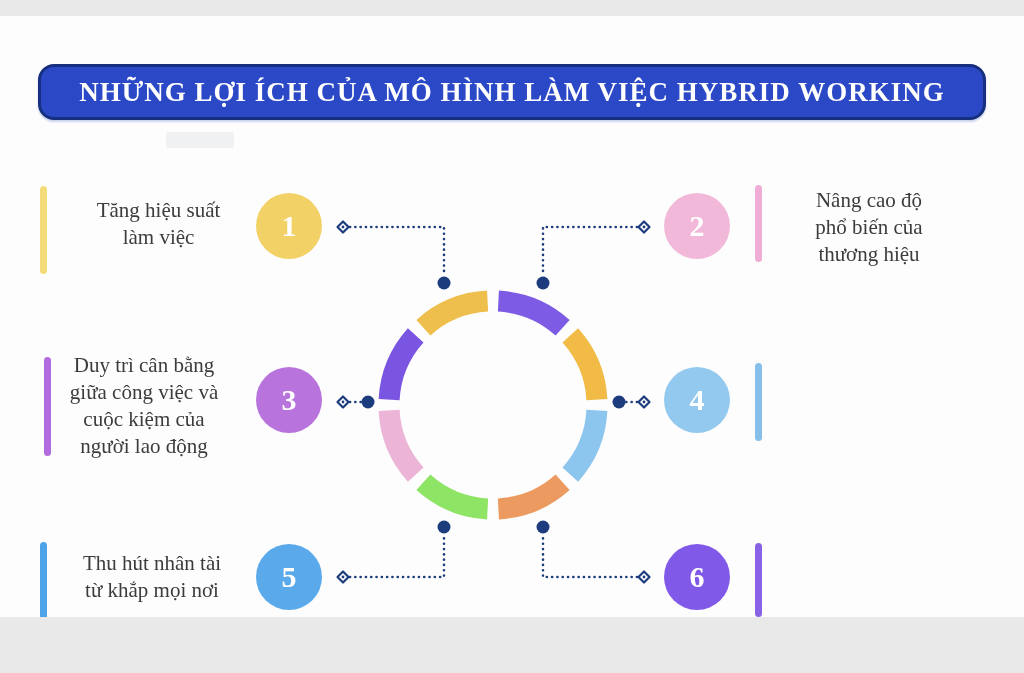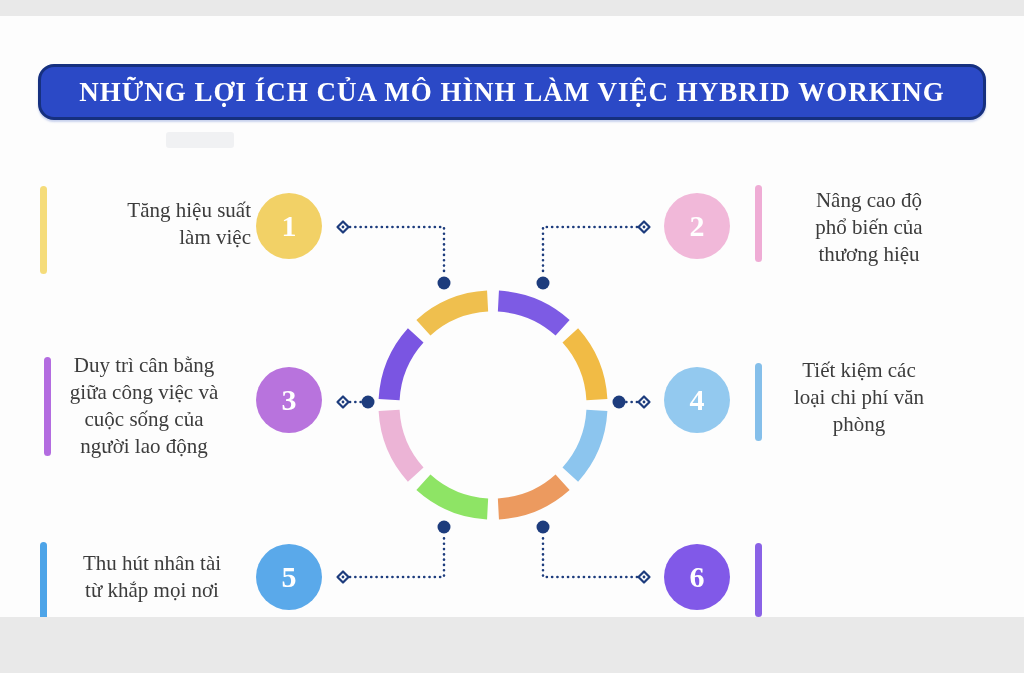--- a/index.html
+++ b/index.html
@@ -28,21 +28,21 @@
   .bar{position:absolute;width:7px;border-radius:4px;}
   .num-circle{
     position:absolute;width:66px;height:66px;border-radius:50%;
     display:flex;align-items:center;justify-content:center;
     color:#ffffff;font-size:30px;font-weight:bold;
   }
   .label{
     position:absolute;color:#3c3c3c;font-size:21px;font-weight:500;
     line-height:27px;white-space:pre-line;
   }
-  .al{text-align:right}.ac{text-align:center}
+  .al{text-align:center}.ac{text-align:center}
   
   .b1{left:40px;top:170px;height:88px}
   .t1{left:66px;top:181px;width:185px}
   .c1{left:256px;top:177px}
   
   .c2{left:664px;top:177px}
   .b2{left:755px;top:169px;height:77px}
   .t2{left:785px;top:171px;width:168px}
   
   .b3{left:44px;top:341px;height:99px}
@@ -120,33 +120,30 @@
     <span>2</span>
   </div>
   <div class="bar b2" style="background-color: rgb(239, 172, 213);"></div>
   <div class="label ac t2">Nâng cao độ
 phổ biến của
 thương hiệu</div>
 
   <div class="bar b3" style="background-color: rgb(179, 108, 224);"></div>
   <div class="label ac t3">Duy trì cân bằng
 giữa công việc và
-cuộc sống của
+cuộc kiệm của
 người lao động</div>
   <div class="num-circle c3" style="background-color: rgb(184, 115, 221);">
     <span>3</span>
   </div>
 
   <div class="num-circle c4" style="background-color: rgb(147, 201, 239);">
     <span>4</span>
   </div>
   <div class="bar b4" style="background-color: rgb(133, 191, 234);"></div>
-  <div class="label ac t4">Tiết kiệm các
-loại chi phí văn
-phòng</div>
 
   <div class="bar b5" style="background-color: rgb(77, 164, 232);"></div>
   <div class="label ac t5">Thu hút nhân tài
 từ khắp mọi nơi</div>
   <div class="num-circle c5" style="background-color: rgb(90, 169, 234);">
     <span>5</span>
   </div>
 
   <div class="num-circle c6" style="background-color: rgb(129, 89, 232);">
     <span>6</span>

